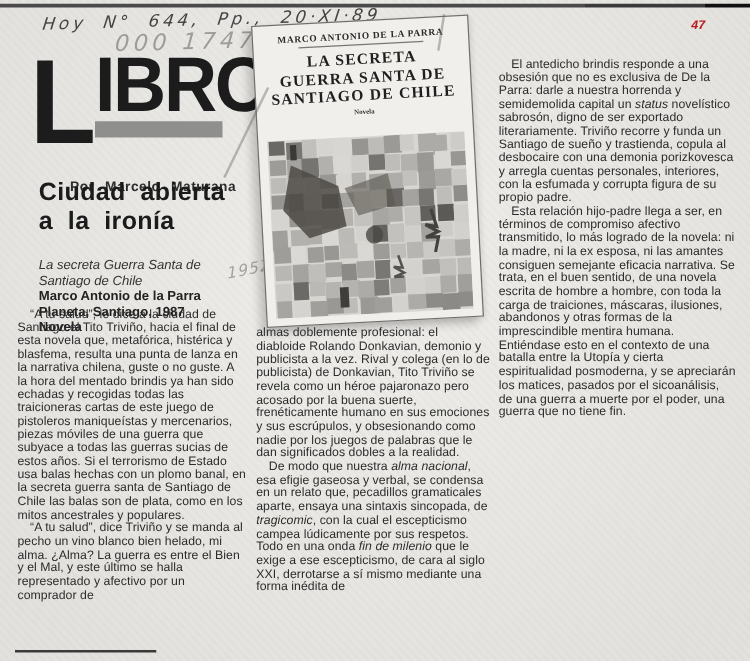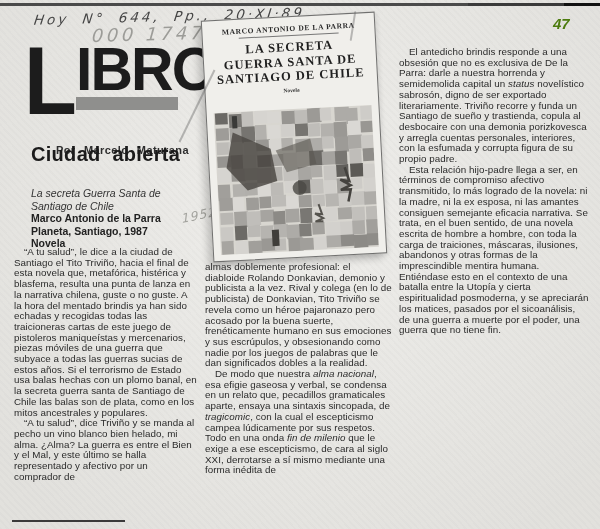--- a/index.html
+++ b/index.html
@@ -18,38 +18,38 @@
   
   #hand-top{left:34px;top:8px;font-size:13.5px;color:#454545;
     letter-spacing:3px;word-spacing:6px;font-style:italic;
     transform:rotate(-1.6deg) skewX(-9deg);white-space:nowrap;font-family:"DejaVu Sans",sans-serif;}
   #hand-stamp{left:92px;top:23px;font-size:18px;color:#9c9c98;
     letter-spacing:3.5px;font-style:italic;transform:rotate(-1.5deg) skewX(-6deg);
     font-family:"DejaVu Sans",sans-serif;}
   #hand-code{left:181px;top:203px;font-size:12.5px;color:#a3a39e;
     letter-spacing:1px;font-style:italic;transform:rotate(-12deg) skewX(-8deg);
     font-family:"DejaVu Sans",sans-serif;}
-  #page-number{left:553px;top:15px;font-size:15px;font-weight:bold;font-style:italic;color:#4d7c0f;}
+  #page-number{left:553px;top:15px;font-size:10px;font-weight:bold;font-style:italic;color:#b91c1c;}
   
   #logo{left:24px;top:44px;display:flex;align-items:flex-start;}
   #logo-l{font-weight:900;font-size:94px;line-height:0.78;letter-spacing:-3px;
     color:#1c1c1c;transform:scale(0.92,1.02);transform-origin:left top;
     font-family:"Liberation Sans",sans-serif;}
   #logo-right{display:flex;flex-direction:column;margin-left:-2px;margin-top:2px;}
   #logo-ibros{font-weight:900;font-size:62px;line-height:0.74;letter-spacing:-2px;
     color:#1c1c1c;transform:scale(0.95,1.0);transform-origin:left top;
     font-family:"Liberation Sans",sans-serif;}
   #logo-bar{height:13px;background:#8f8f8d;margin-top:5px;width:102px;}
   #byline{left:56px;top:116px;font-size:11px;font-weight:bold;color:#2e2e2e;
     word-spacing:5px;letter-spacing:0.4px;margin-top:28px;}
   
   #article-title{left:31px;top:143px;font-family:Liberation Sans, sans-serif;
     font-weight:bold;font-size:20px;line-height:23px;color:#1b1b1b;
     word-spacing:6px;letter-spacing:0.3px;}
-  #book-info{left:31px;top:187px;font-size:10.5px;line-height:12.5px;}
+  #book-info{left:31px;top:206px;font-size:10.5px;line-height:12.5px;}
   .book-title-it{font-style:italic;color:#333;}
   .book-bold{font-weight:bold;color:#222;}
   
   .col{font-size:9.8px;line-height:10.7px;color:#2b2b2b;letter-spacing:0.05px;text-align:left;}
   .col p{margin:0;text-indent:10px;}
   .col p.cont{text-indent:0;}
   .col .it{font-style:italic;}
   #col-1{left:14px;top:247px;width:183px;}
   #col-2{left:205px;top:262px;width:187px;}
   #col-3{left:399px;top:47px;width:190px;}
@@ -93,20 +93,21 @@
   <div id="logo-right">
     <div id="logo-ibros">IBROS</div>
     <div id="logo-bar"></div>
   </div>
 </div>
 
 <div class="abs" id="byline">Por Marcelo Maturana</div>
 
 <div class="abs" id="article-title">
   <div>Ciudad abierta</div>
+  <div>a la ironía</div>
 </div>
 
 <div class="abs" id="book-info">
   <div class="book-title-it">La secreta Guerra Santa de</div>
   <div class="book-title-it">Santiago de Chile</div>
   <div class="book-bold">Marco Antonio de la Parra</div>
   <div class="book-bold">Planeta, Santiago, 1987</div>
   <div class="book-bold">Novela</div>
 </div>
 

